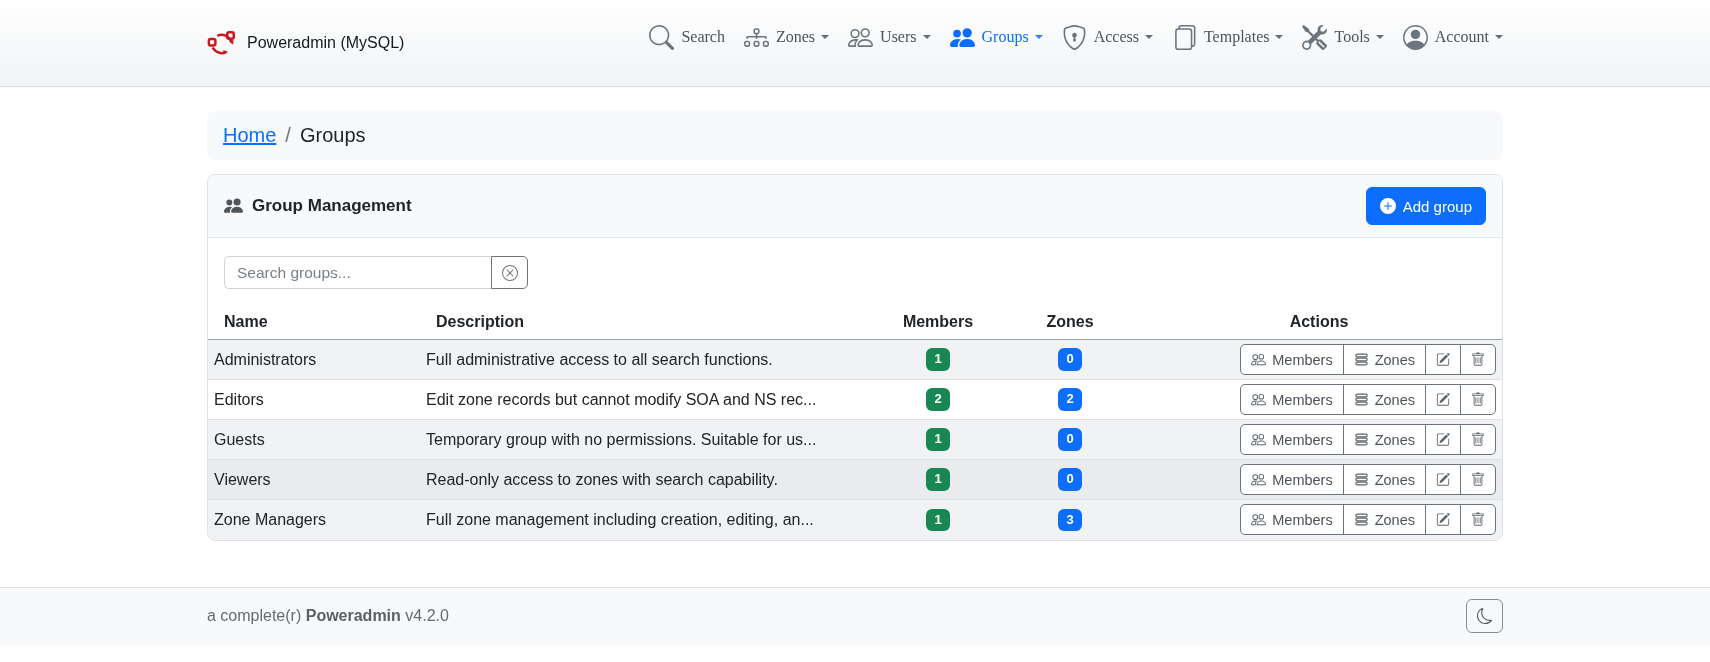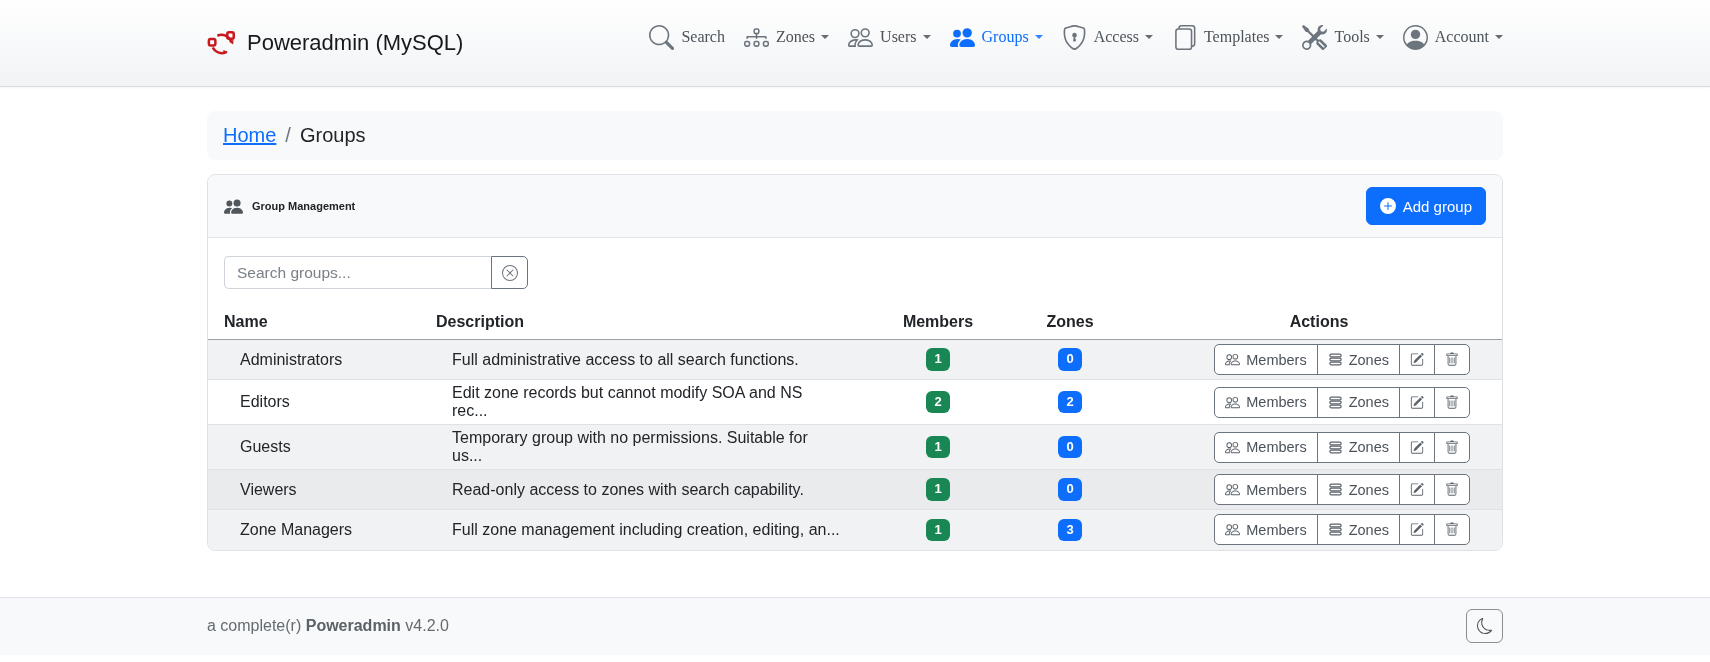--- a/index.html
+++ b/index.html
@@ -15,21 +15,21 @@
   
   .navbar {
     height:87px;
     background:linear-gradient(180deg,#ffffff 0%,#f1f3f5 100%);
     border-bottom:1px solid #d9dcdf;
     box-shadow:0 1px 2px rgba(0,0,0,.04);
   }
   .navbar-inner { display:flex; justify-content:space-between; align-items:center; height:100%; }
   .brand { display:flex; align-items:center; gap:10px; cursor:pointer; }
   .brand-logo { width:30px; height:30px; }
-  .brand-text { font-size:22px; font-weight:500; color:#17191c; }
+  .brand-text { font-size:16px; font-weight:500; color:#17191c; }
   .nav { display:flex; gap:19px; align-items:flex-end; padding-bottom:12px; }
   .nav-item { display:flex; flex-direction:row; align-items:center; gap:7px;
               font-size:16px; color:#4c545b; cursor:pointer;font-family:Liberation Serif, serif; }
   .nav-item .nav-icon { width:25px; height:25px; fill:#6c757d; display:block; }
   .nav-item.active { color:#0d6efd; }
   .nav-item.active .nav-icon { fill:#0d6efd; }
   .nav-label-row { display:flex; align-items:center; }
   .caret { display:inline-block; width:0; height:0;
            border-left:4px solid transparent; border-right:4px solid transparent;
            border-top:4.5px solid currentColor; margin-left:6px; opacity:.85; }
@@ -42,21 +42,21 @@
   .breadcrumb a { color:#0d6efd; text-decoration:underline; cursor:pointer; }
   .breadcrumb .sep { color:#6c757d; }
   .breadcrumb .current { color:#212529; }
 
   
   .card { margin-top:14px; border:1px solid #dee2e6; border-radius:8px; overflow:hidden; background:#fff; }
   .card-header {
     background:#f8f9fa; border-bottom:1px solid #e4e7ea;
     padding:12px 16px; display:flex; justify-content:space-between; align-items:center;
   }
-  .card-title { display:flex; align-items:center; gap:9px; font-size:11px; font-weight:bold; color:#212529; }
+  .card-title { display:flex; align-items:flex-start; gap:9px; font-size:17px; font-weight:bold; color:#212529; }
   .card-title svg { width:19px; height:19px; fill:#4f565c; }
   .btn-primary {
     background:#0d6efd; border:1px solid #0d6efd; color:#fff; cursor:pointer;
     border-radius:6px; padding:7px 13px; font-size:15px; font-family:inherit;
     display:inline-flex; align-items:center; gap:7px; height:38px;
   }
   .btn-primary svg { width:16px; height:16px; fill:#fff; }
 
   .search-row { padding:18px 16px 16px 16px; }
   .input-group { display:flex; width:304px; }
@@ -76,21 +76,21 @@
   table { width:100%; border-collapse:collapse; table-layout:fixed; font-size:16px; }
   col.c-name{width:212px;} col.c-desc{width:452px;} col.c-mem{width:132px;} col.c-zon{width:132px;}
   thead th {
     text-align:left; font-weight:bold; padding:8px 16px;
     border-bottom:1px solid #9aa1a7; background:#fff;
   }
   thead th.center { text-align:center; }
   thead th.right { text-align:center; }
   tbody tr { height:40px; }
   tbody tr + tr td { border-top:1px solid #dee2e6; }
-  tbody td { padding:4px 32px; vertical-align:middle; }
+  tbody td { padding:4px 6px; vertical-align:middle; }
   tr.stripe { background:#f1f2f3; }
   tr.hovered { background:#eaebed; }
   td.center { text-align:center; }
   td.right { text-align:right; }
 
   .badge {
     display:inline-block; min-width:11px; padding:4px 8px; border-radius:6px;
     color:#fff; font-size:13px; font-weight:bold; line-height:1.1; text-align:center;
   }
   .badge-green { background:#198754; }

